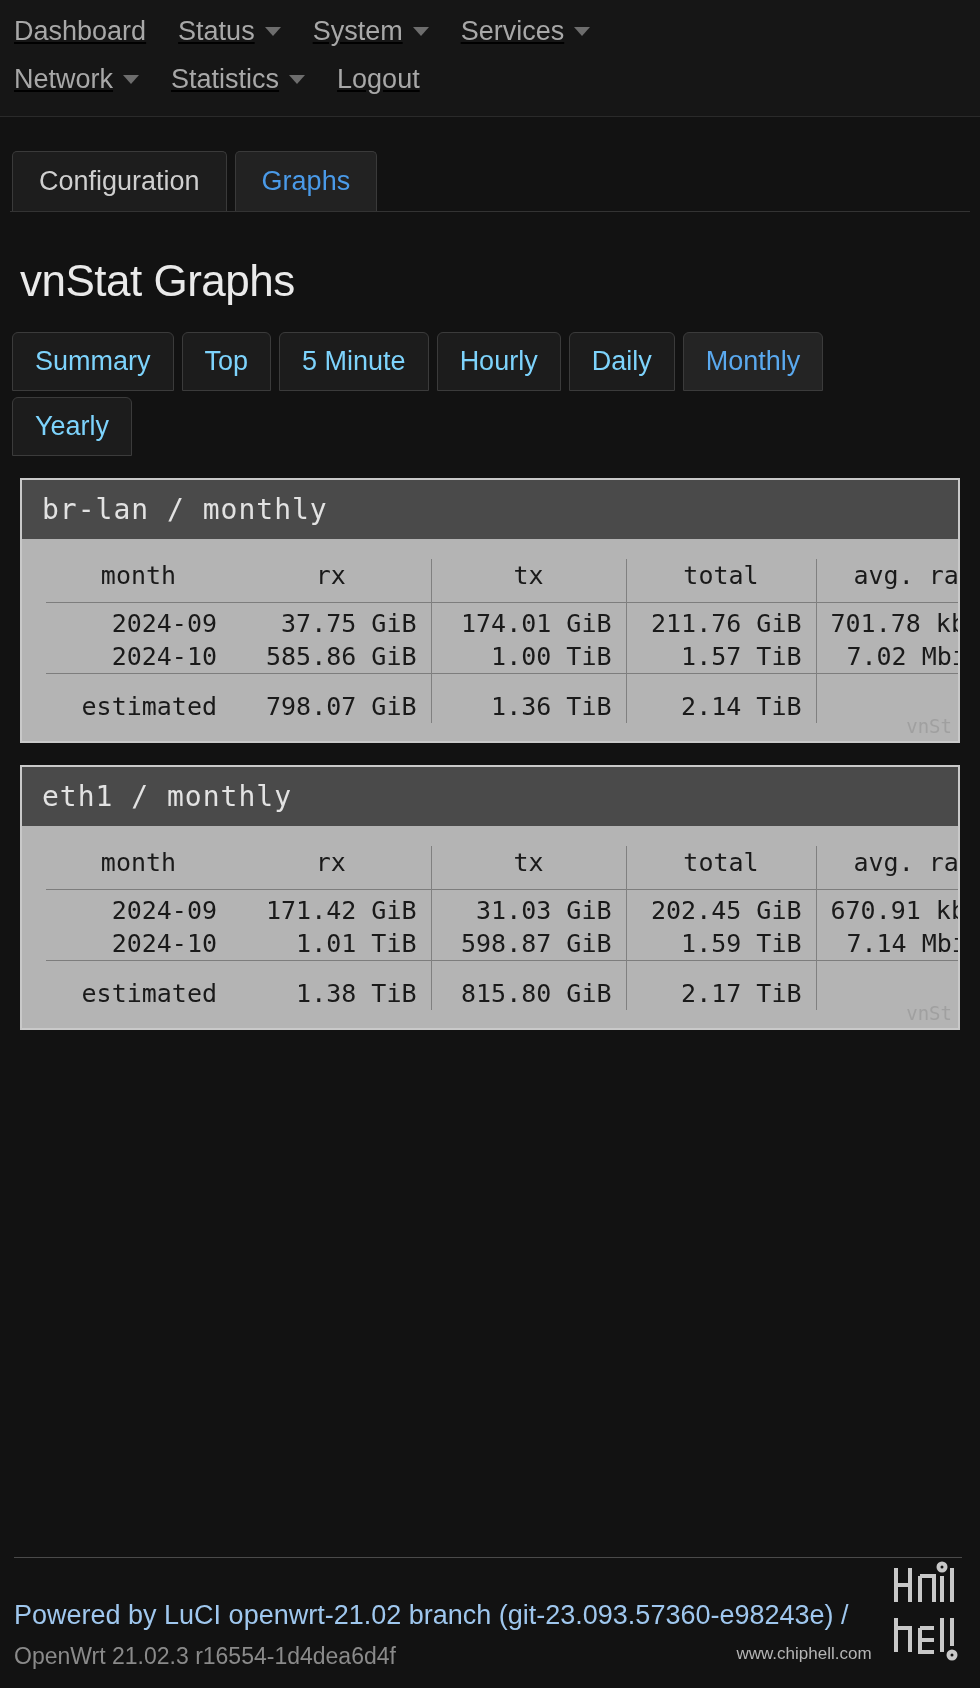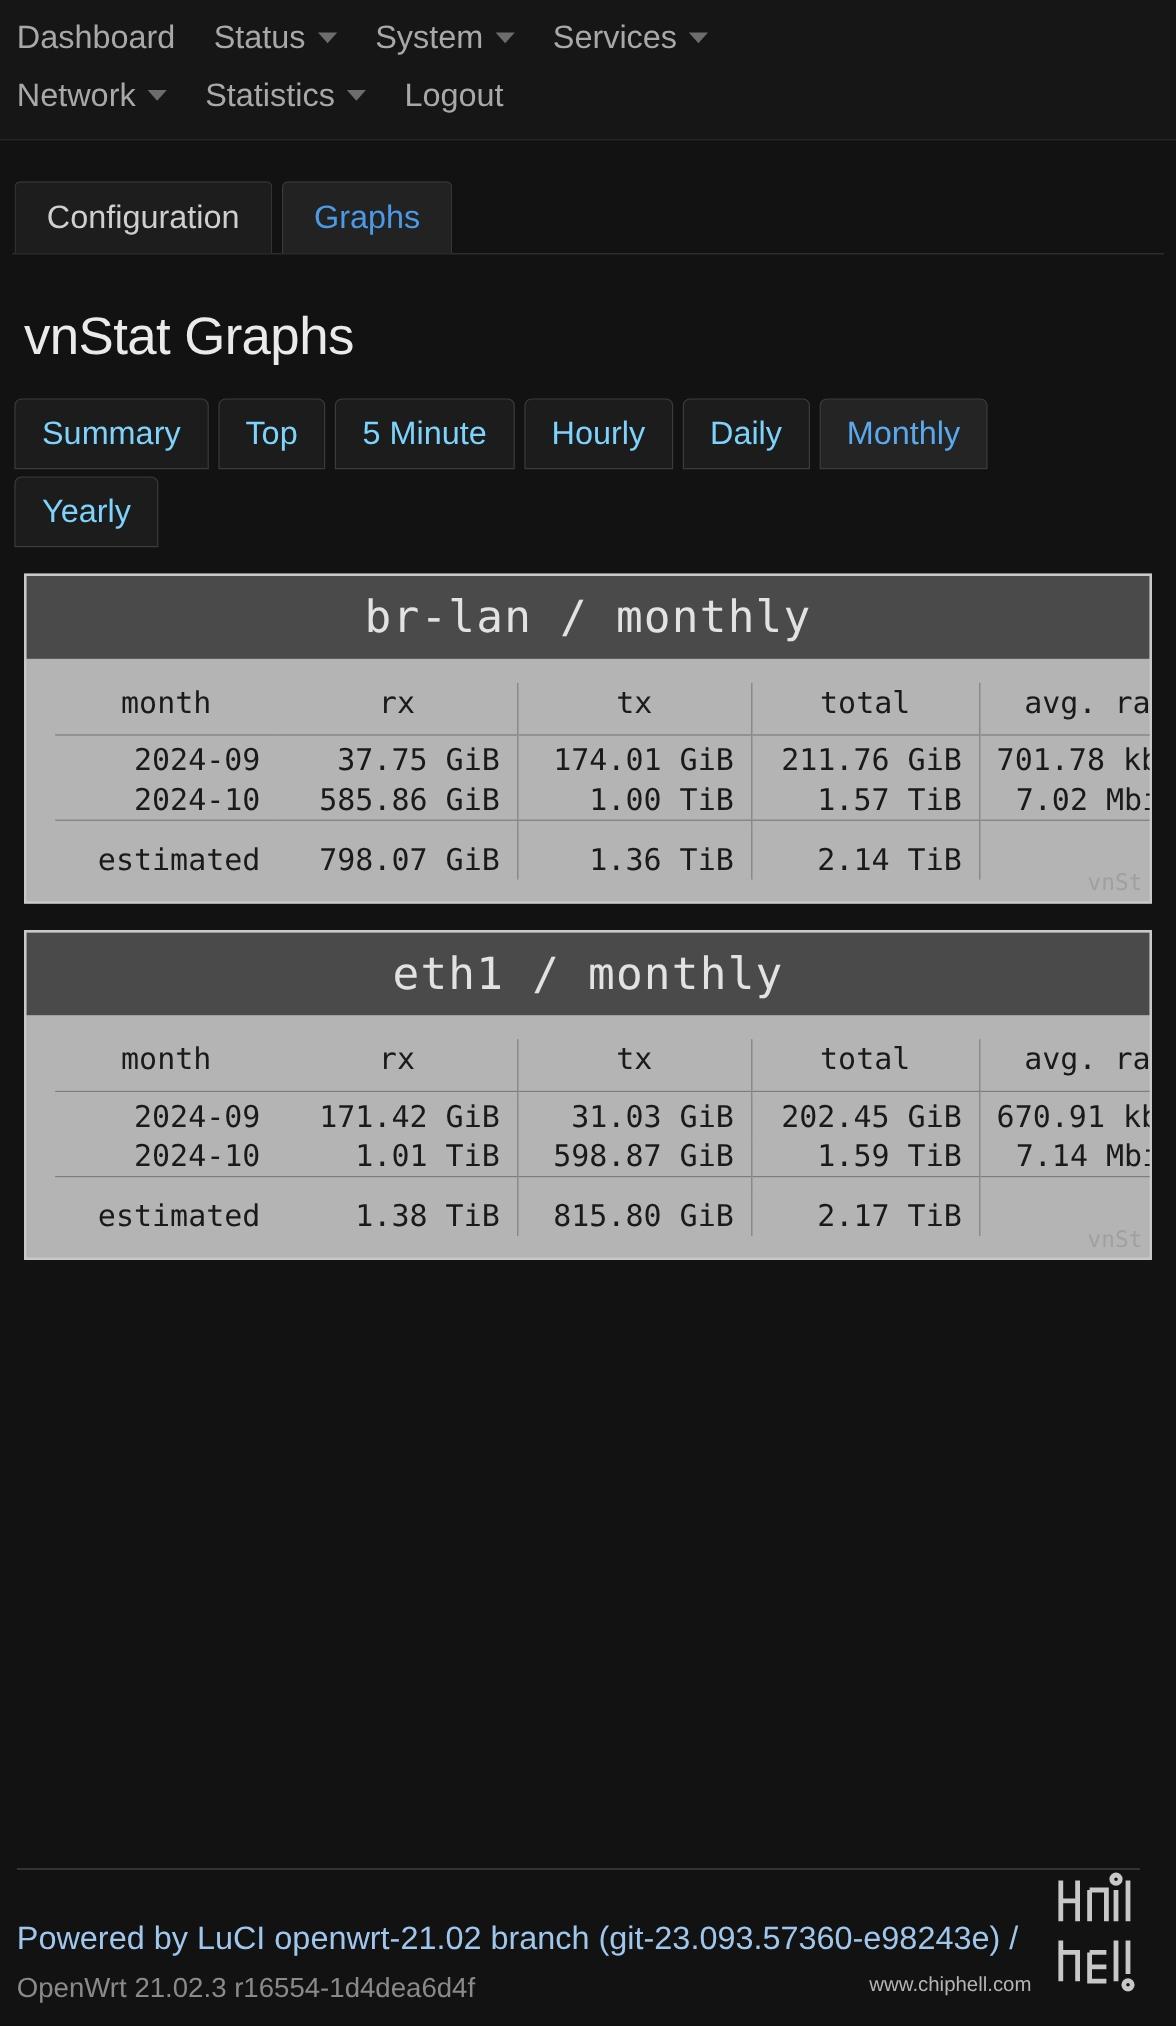--- a/index.html
+++ b/index.html
@@ -10,20 +10,21 @@
     background: #121212;
     font-family: "Liberation Sans", sans-serif;
     overflow: hidden;
   }
 
   
   .navbar {
     background: #161616;
     padding: 6px 0 14px 0;
     border-bottom: 1px solid #2a2a2a;
+    text-decoration: underline;
   }
   .nav-row {
     display: flex;
     align-items: center;
     flex-wrap: nowrap;
     padding: 0 14px;
     height: 50px;
   }
   .nav-item {
     display: flex;
@@ -103,24 +104,23 @@
     border: 2px solid #c9c9c9;
     margin: 22px 10px 0 10px;
     padding: 0 0 18px 0;
     position: relative;
     overflow: hidden;
   }
   .vnstat-header {
     background: #4a4a4a;
     color: #e2e2e2;
     font-family: "DejaVu Sans Mono", monospace;
-    font-size: 37px;
+    font-size: 28px;
     padding: 13px 20px;
     letter-spacing: 1px;
-    text-align: center;
   }
   .vnstat-body {
     padding: 20px 24px 0 24px;
     font-family: "DejaVu Sans Mono", monospace;
     font-size: 25px;
     color: #1a1a1a;
   }
   table.vnstat {
     border-collapse: collapse;
     width: 960px;
@@ -147,21 +147,21 @@
     right: 6px;
     bottom: 4px;
     font-family: "DejaVu Sans Mono", monospace;
     font-size: 19px;
     color: #a0a0a0;
   }
 
   
   .footer {
     position: absolute;
-    left: 0; right: 16px;
+    left: 0; right: 4px;
     bottom: 0;
     padding: 0 14px 18px 14px;
   }
   .footer-rule {
     border-top: 1px solid #4a4a4a;
     margin: 0 0 42px 0;
   }
   .footer-link {
     color: #9fc7ee;
     font-size: 27px;

